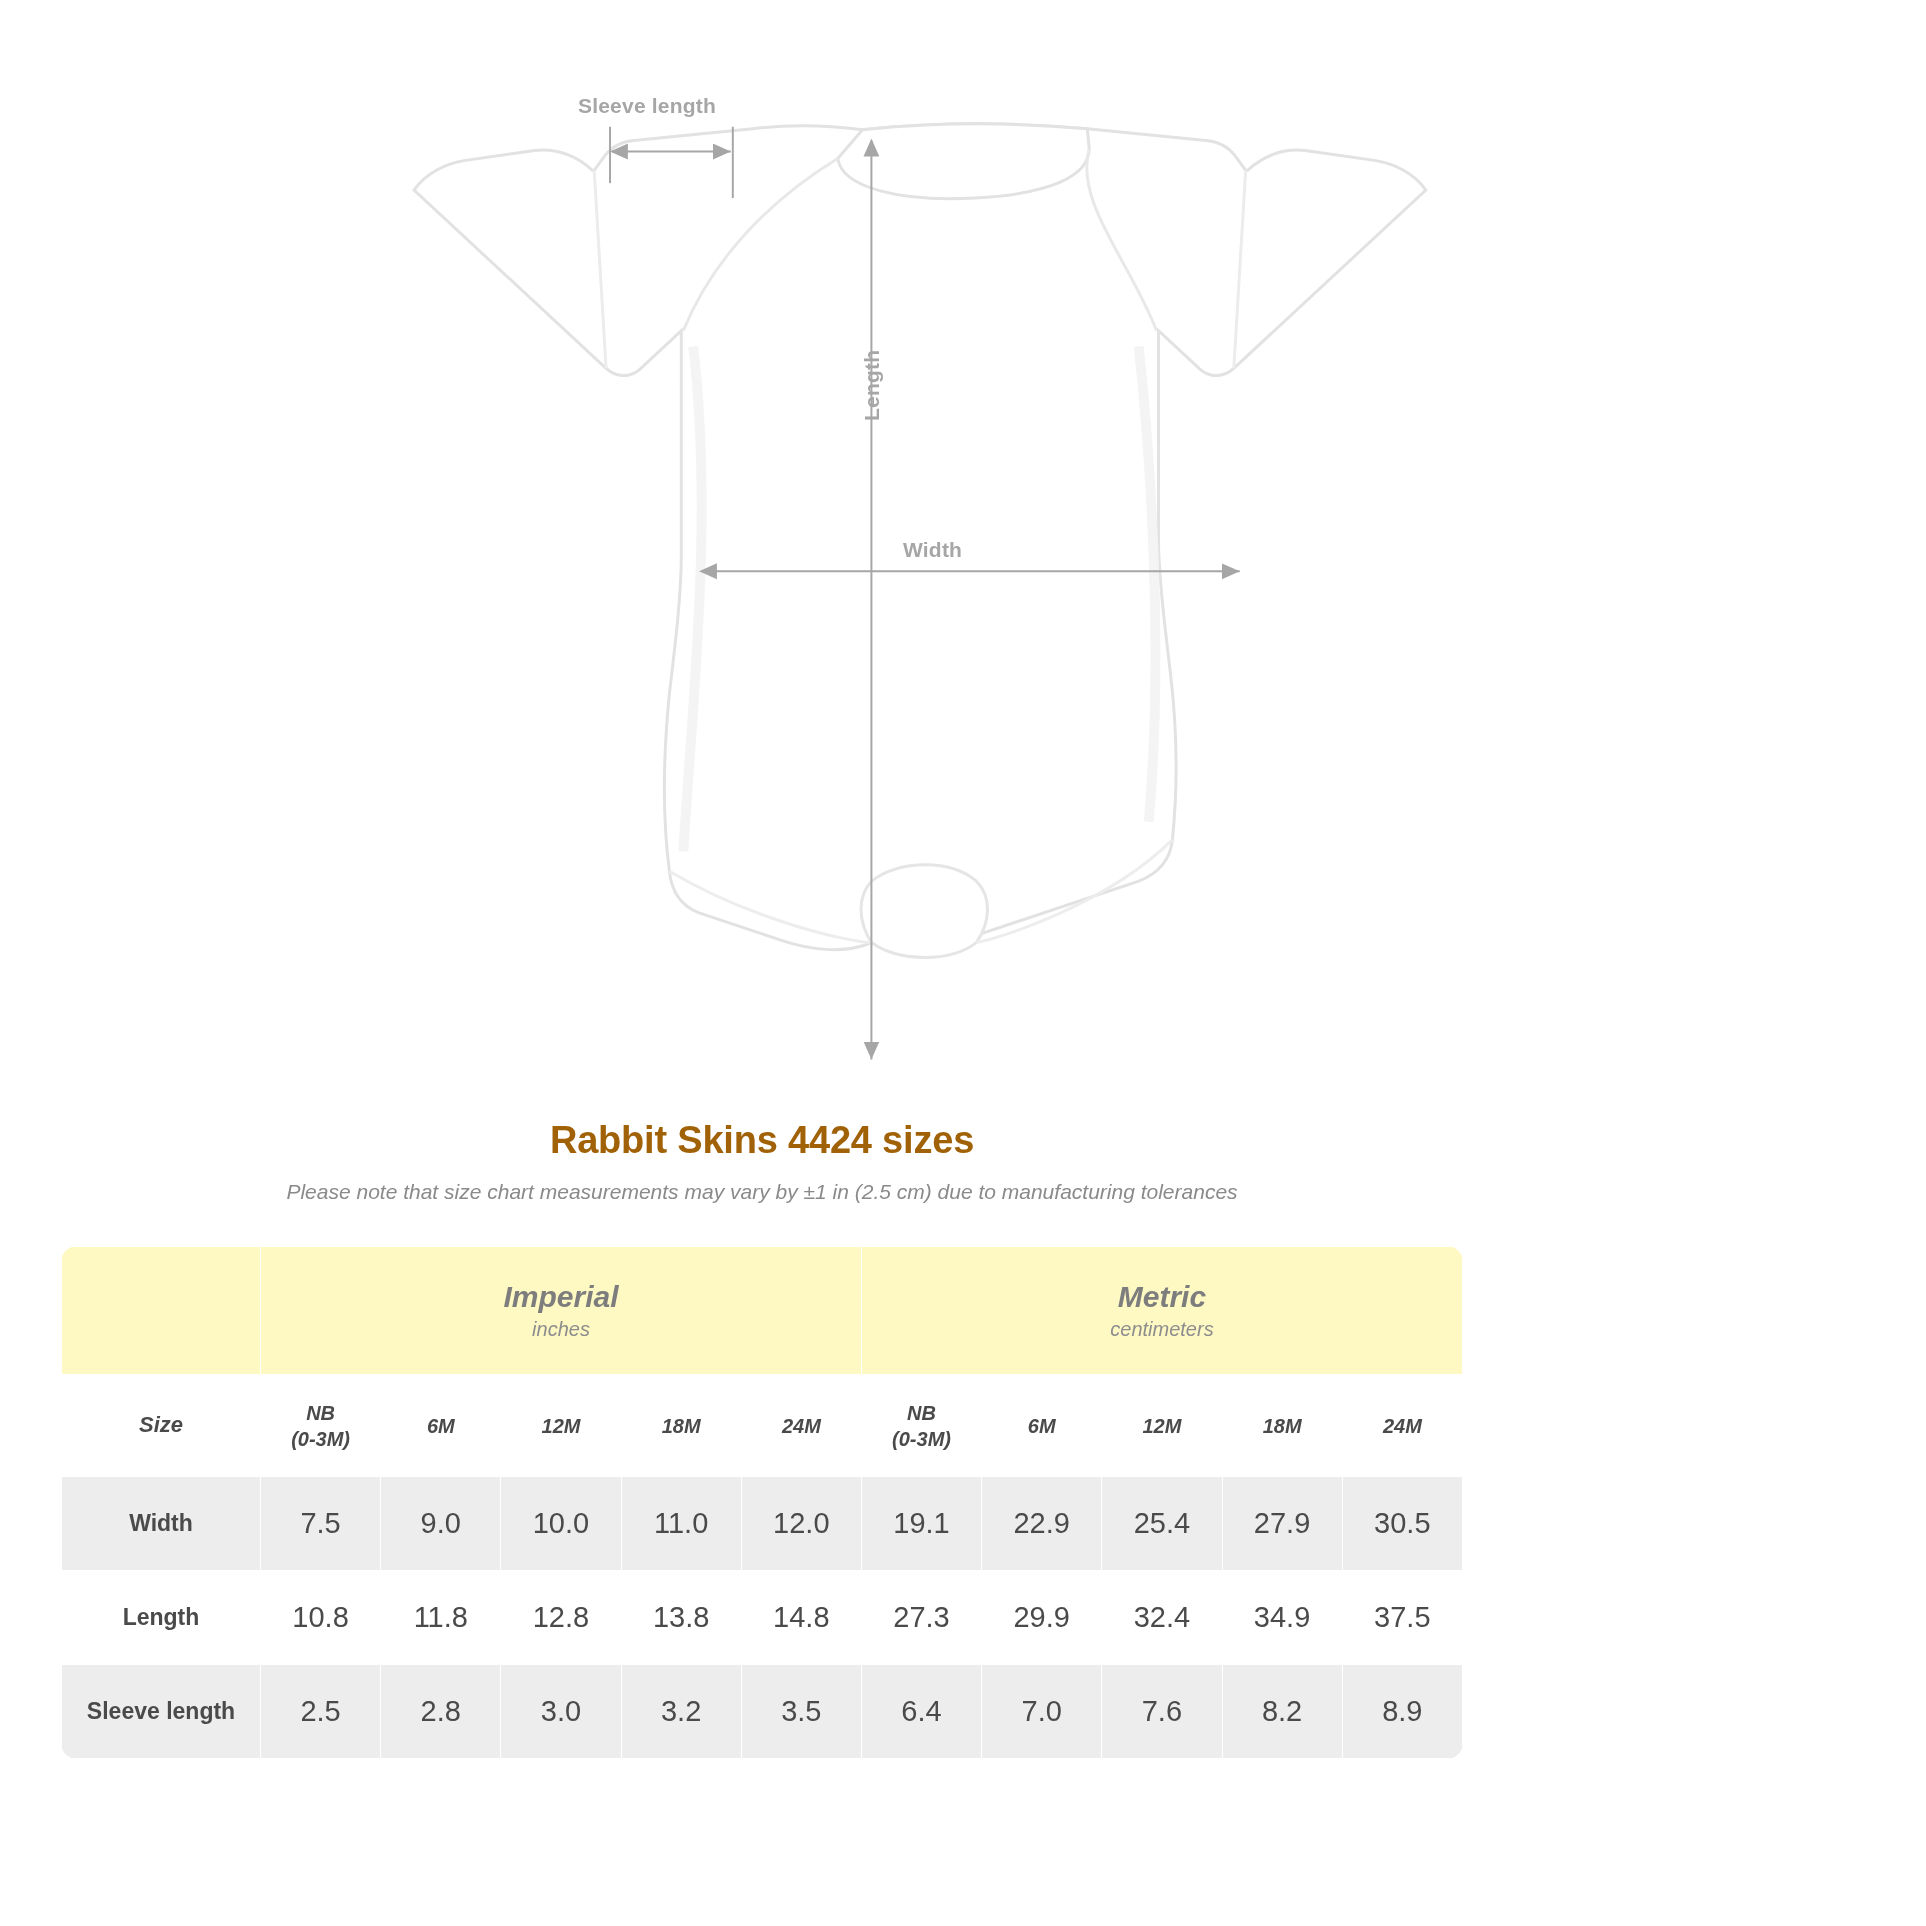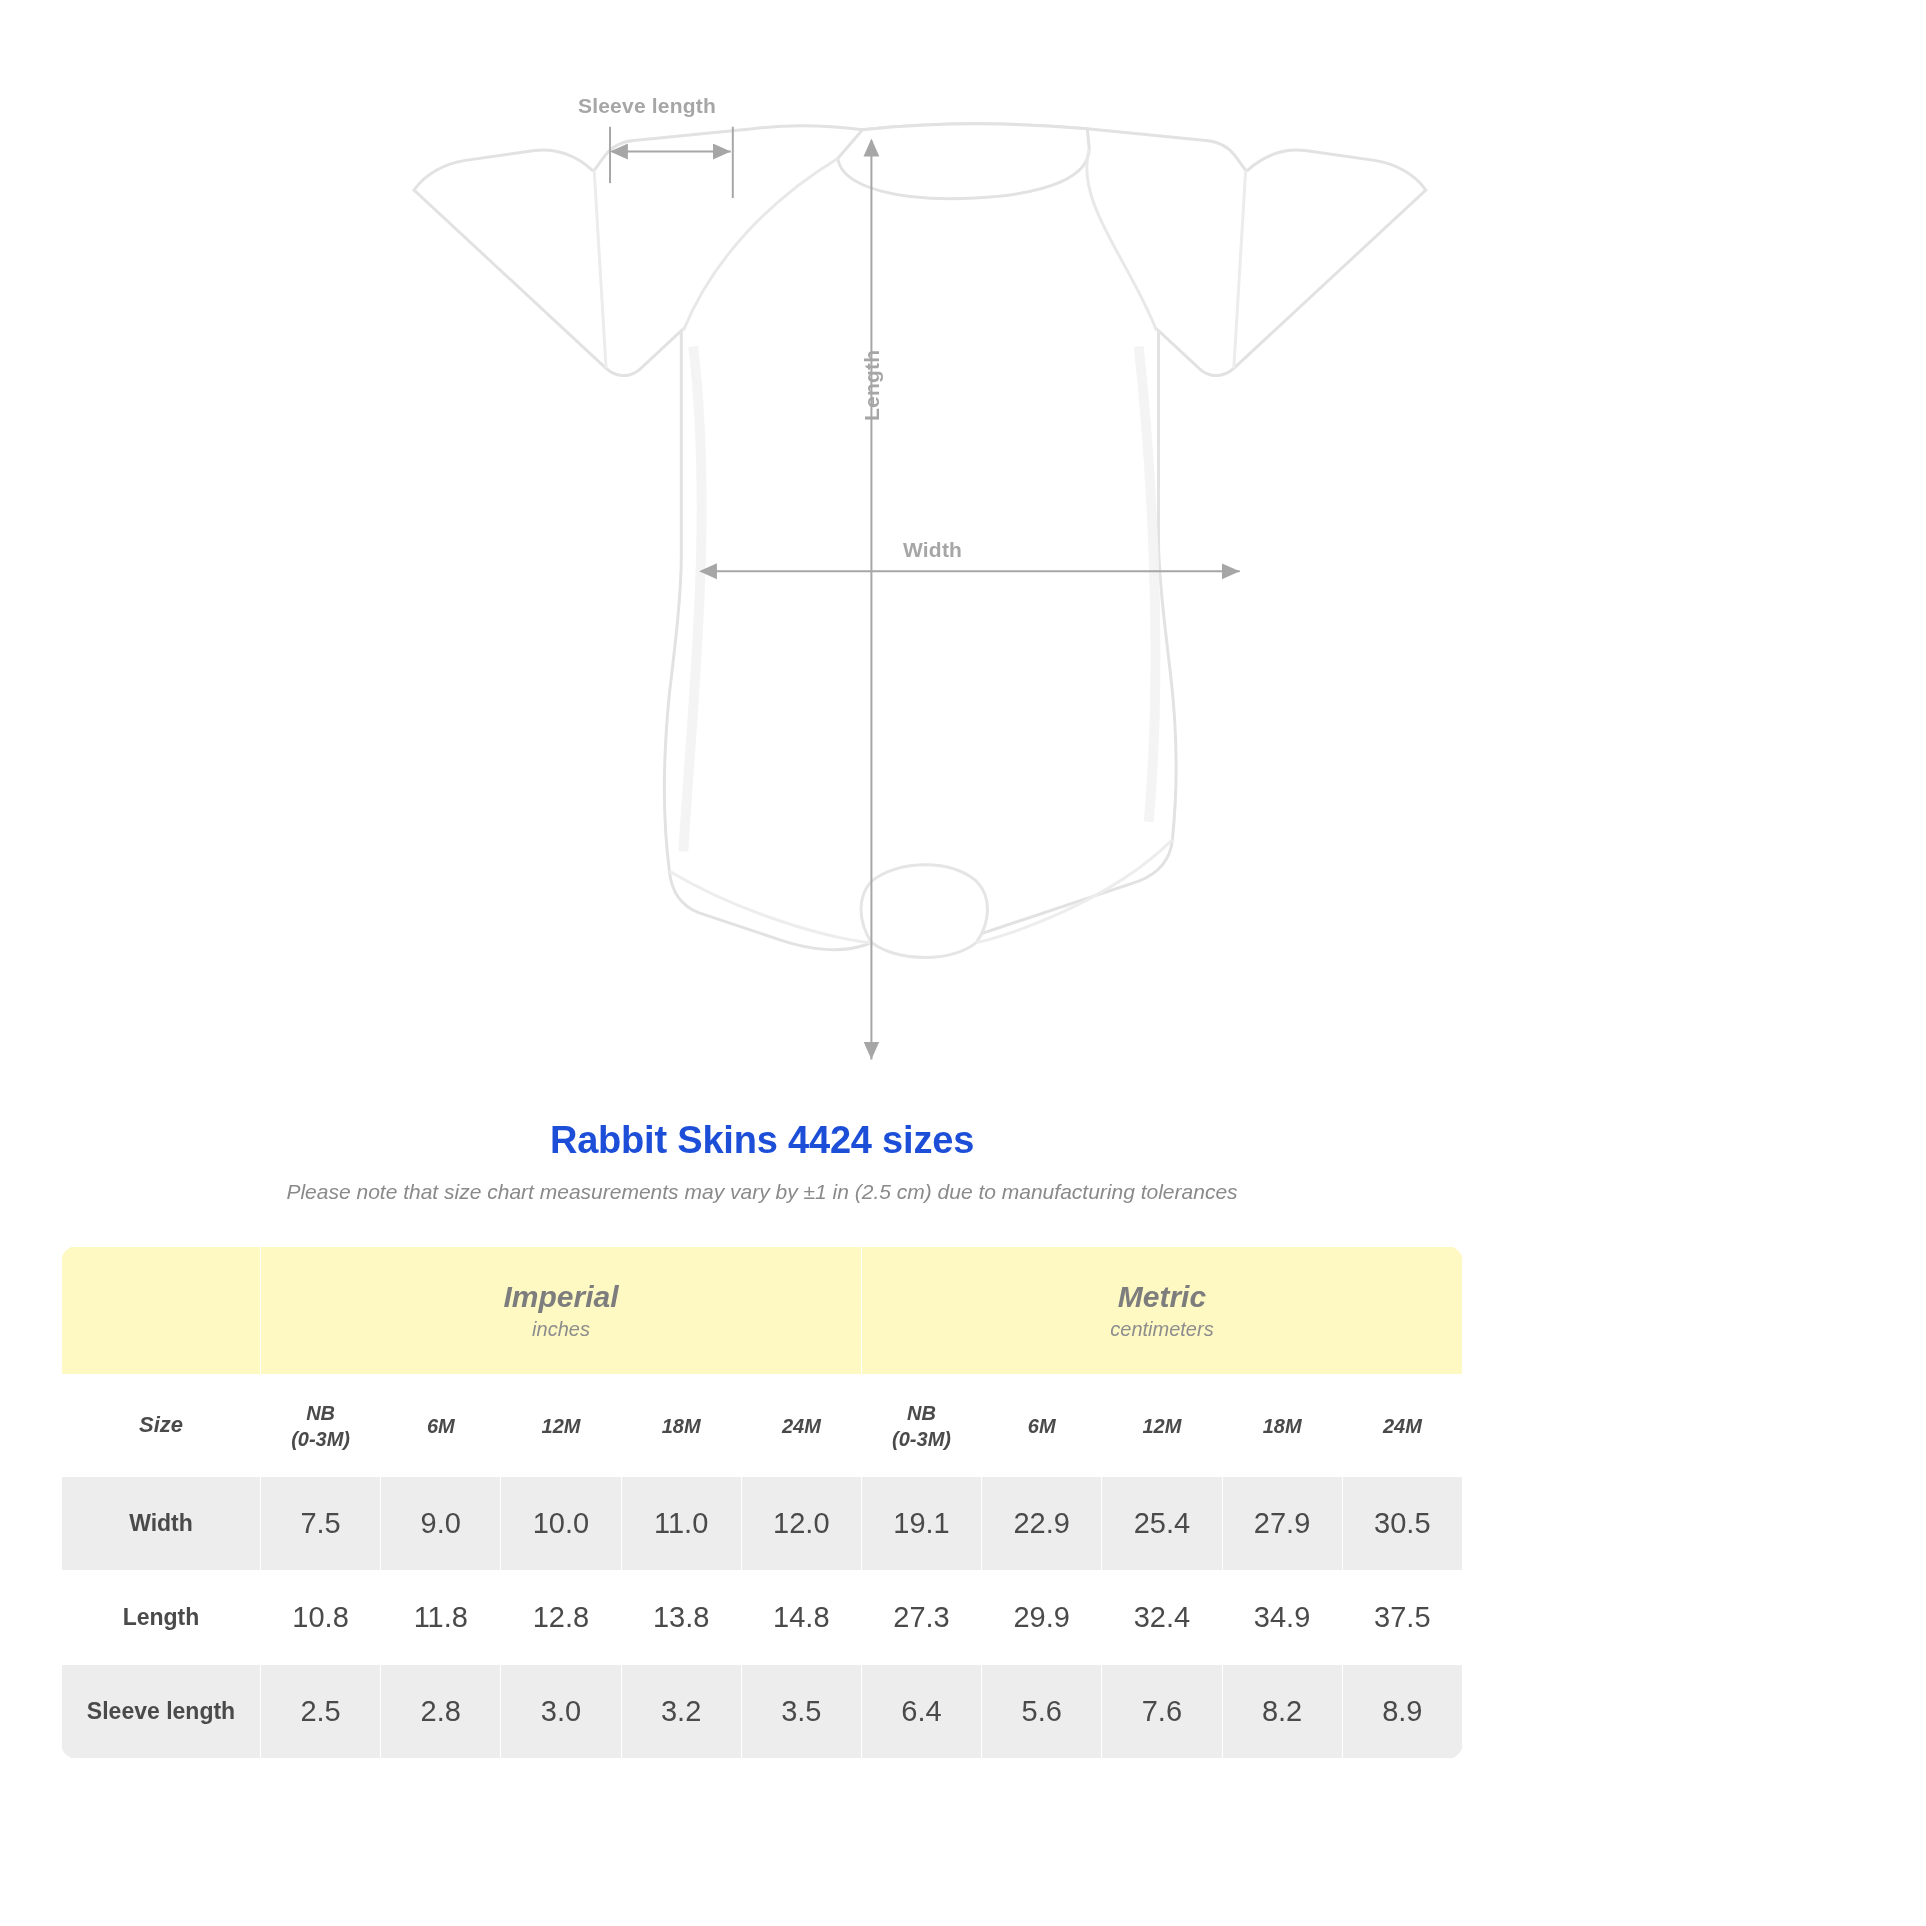--- a/index.html
+++ b/index.html
@@ -55,21 +55,21 @@
   }
 
   
   .title-block {
     text-align: center;
     margin-top: 20px;
   }
   .chart-title {
     font-size: 38px;
     font-weight: bold;
-    color: #1d4ed8;
+    color: #a16207;
     margin: 0;
     letter-spacing: -0.2px;
   }
   .chart-note {
     font-size: 21px;
     font-style: italic;
     color: #8a8a8a;
     margin-top: 18px;
   }
 
@@ -315,21 +315,21 @@
         </tr>
 
         <tr class="data-row row-alt">
           <td class="rowlabel col-first">Sleeve length</td>
           <td>2.5</td>
           <td>2.8</td>
           <td>3.0</td>
           <td>3.2</td>
           <td>3.5</td>
           <td>6.4</td>
-          <td>5.6</td>
+          <td>7.0</td>
           <td>7.6</td>
           <td>8.2</td>
           <td>8.9</td>
         </tr>
       </tbody>
     </table>
   </div>
 
 </div>
 

